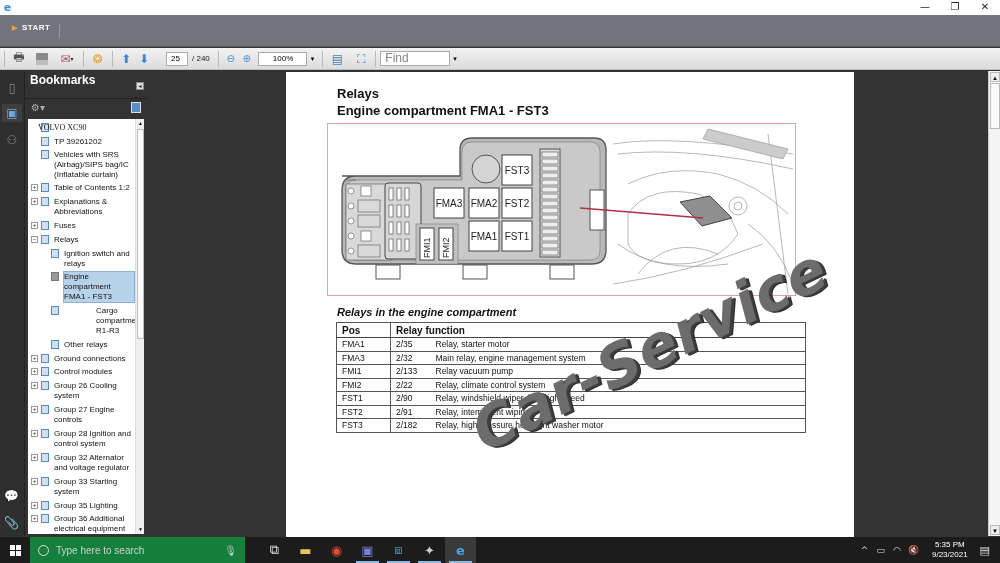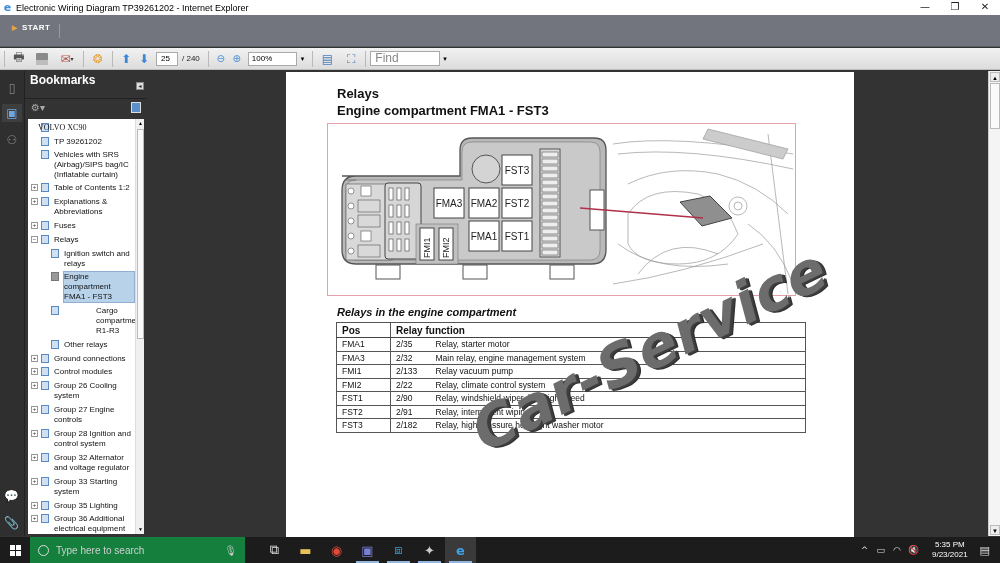--- a/index.html
+++ b/index.html
@@ -14,21 +14,21 @@
   .nav-sep { position: absolute; left: 59px; top: 9px; width: 1px; height: 14px; background: #999; }
   .doc-select { position: absolute; left: 92px; top: 4px; width: 346px; height: 13px; background: #fff; border: 1px solid #888; font-size: 9px; line-height: 11px; color: #000; display: flex; }
   .doc-select .num { width: 67px; padding-left: 3px; }
   .doc-select .name { flex: 1; }
   .doc-select .chev { width: 12px; text-align: center; font-size: 8px; }
   .toolbar { position: absolute; left: 0; top: 48px; width: 1000px; height: 22px; background: linear-gradient(#f2f2f2, #dcdcdc); border-bottom: 1px solid #bdbdbd; display: flex; align-items: center; }
   .tb { display: inline-flex; align-items: center; justify-content: center; height: 18px; font-size: 12px; font-family: "DejaVu Sans", sans-serif; }
   .tb-sep { width: 1px; height: 16px; background: #b9b9b9; margin: 0 4px; }
   .page-input { width: 22px; height: 14px; background: #fff; border: 1px solid #aaa; font-size: 8px; line-height: 12px; padding-left: 4px; color: #000; }
   .page-total { font-size: 8px; margin: 0 4px; color: #222; }
-  .zoom-input { width: 49px; height: 14px; background: #fff; border: 1px solid #aaa; font-size: 8px; line-height: 12px; padding-left: 3px; color: #000; }
+  .zoom-input { width: 49px; height: 14px; background: #fff; border: 1px solid #aaa; font-size: 8px; line-height: 12px; padding-left: 14px; color: #000; }
   .find-input { width: 70px; height: 15px; background: #fff; border: 1px solid #aaa; font-size: 12px; line-height: 13px; padding-left: 4px; color: #888; margin-left: 6px; }
   .leftstrip { position: absolute; left: 0; top: 71px; width: 25px; height: 465px; background: #2f2f2f; border-right: 1px solid #222; }
   .leftstrip .ico { position: absolute; left: 4px; width: 16px; height: 18px; display: flex; align-items: center; justify-content: center; font-size: 12px; color: #888; font-family: "DejaVu Sans", sans-serif; }
   .bm-panel { position: absolute; left: 25px; top: 71px; width: 122px; height: 465px; background: #333; }
   .bm-head { height: 28px; border-bottom: 1px solid #222; position: relative; }
   .bm-head .title { position: absolute; left: 5px; top: 2px; font-size: 12px; font-weight: bold; color: #fff; }
   .bm-head .collapse { position: absolute; right: 3px; top: 11px; width: 8px; height: 8px; background: #ddd; border: 1px solid #888; font-size: 6px; line-height: 6px; text-align: center; color: #222; }
   .bm-tools { height: 20px; position: relative; }
   .bm-tools .gear { position: absolute; left: 6px; top: 3px; font-size: 10px; color: #aaa; font-family: "DejaVu Sans", sans-serif; }
   .bm-tools .opt { position: absolute; right: 6px; top: 3px; width: 10px; height: 11px; background: #5b8fc9; border: 1px solid #ddd; }
@@ -71,21 +71,20 @@
   .tb-app.active { background: #3a3a3a; }
   .tray { position: absolute; right: 0; top: 0; height: 26px; display: flex; align-items: center; color: #ddd; font-size: 9px; }
   .tray span { margin: 0 4px; font-family: "DejaVu Sans", sans-serif; font-size: 9px; }
   .clock { text-align: center; font-size: 8px; line-height: 10px; color: #fff; margin: 0 8px; }
 </style>
 </head>
 <body>
 
 <div class="titlebar">
   <span class="ie-icon">e</span>
-  <span>Electronic Wiring Diagram TP39261202 - Internet Explorer</span>
   <div class="winctl">
     <span>—</span>
     <span>❐</span>
     <span>✕</span>
   </div>
 </div>
 
 <div class="navbar">
   <div class="start-btn">
     <span class="arr">▶</span>
@@ -99,21 +98,21 @@
   <span class="tb" style="width:20px;color:#555;">🖶</span>
   <span class="tb" style="width:20px;margin-left:3px;">
       <i style="display:block;width:12px;height:12px;background:#8a8a8a;border-radius:1px;box-shadow:inset 0 -5px 0 #bdbdbd;"></i>
     </span>
   <span class="tb" style="width:24px;margin-left:3px;color:#b5544e;">✉<small style="font-size:6px;color:#333;">▾</small></span>
   <span class="tb-sep"></span>
   <span class="tb" style="width:20px;color:#e7a23a;">❂</span>
   <span class="tb-sep"></span>
   <span class="tb" style="width:18px;color:#3c87d6;">⬆</span>
   <span class="tb" style="width:18px;color:#3c87d6;">⬇</span>
-  <span class="page-input" style="margin-left:3px;">25</span>
+  <span class="page-input" style="margin-left:13px;">25</span>
   <span class="page-total">/ 240</span>
   <span class="tb-sep"></span>
   <span class="tb" style="width:16px;color:#4a8fd6;font-size:10px;">⊖</span>
   <span class="tb" style="width:16px;color:#4a8fd6;font-size:10px;">⊕</span>
   <span class="zoom-input" style="margin-left:3px;">100%</span>
   <span style="font-size:7px;margin-left:4px;">▾</span>
   <span class="tb-sep" style="margin-left:8px;"></span>
   <span class="tb" style="width:20px;color:#4a7fb8;">▤</span>
   <span class="tb" style="width:20px;margin-left:4px;color:#4a7fb8;">⛶</span>
   <span class="tb-sep"></span>

